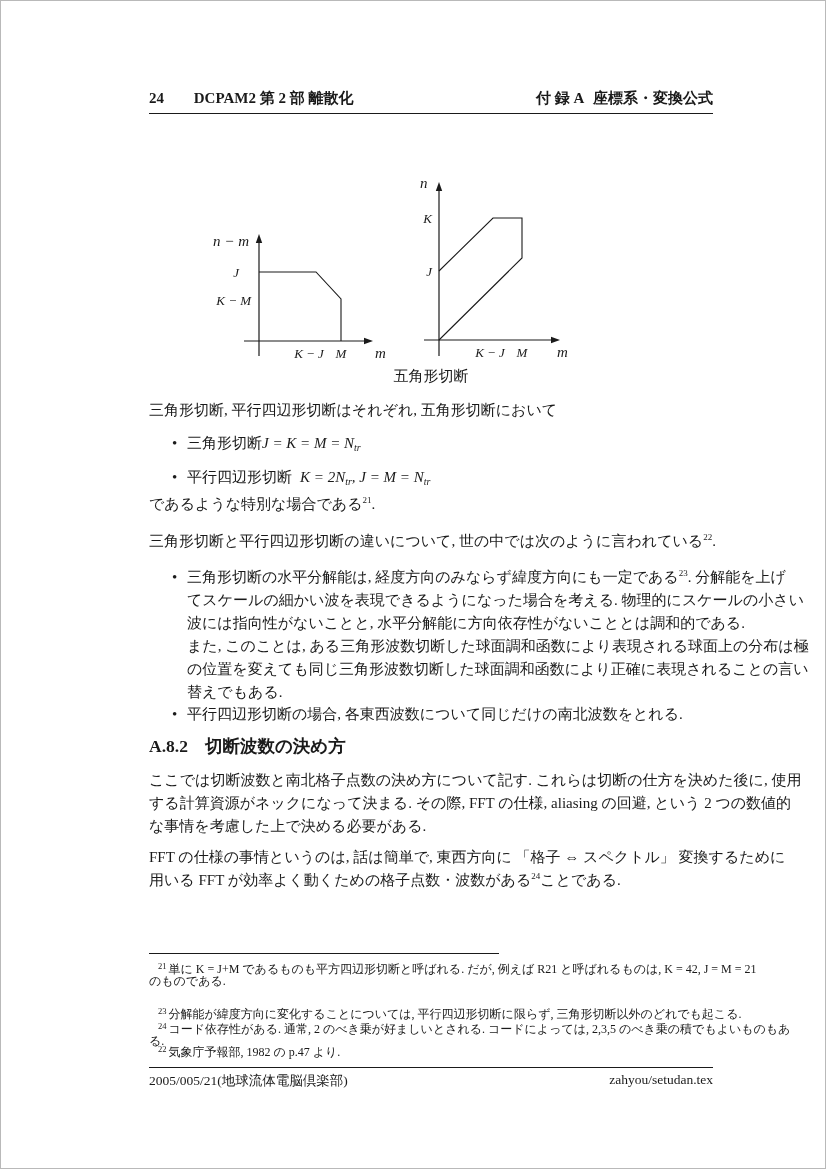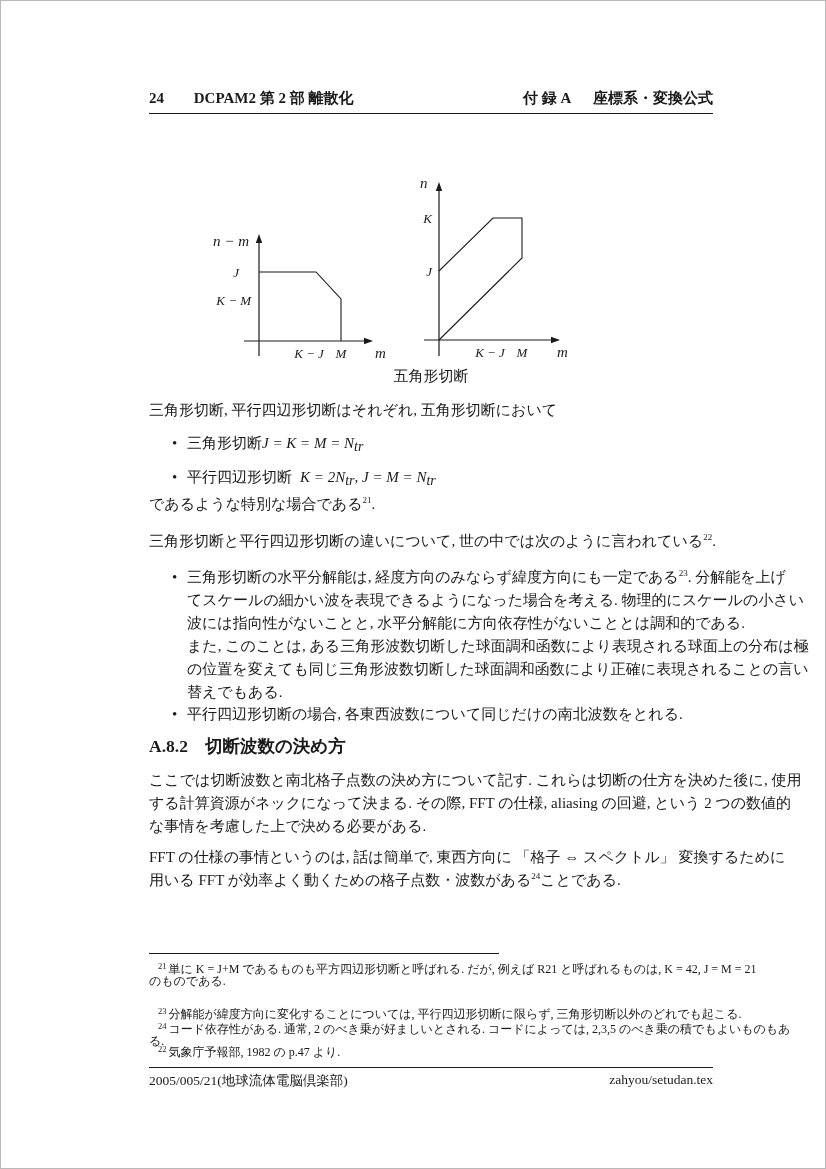--- a/index.html
+++ b/index.html
@@ -6,24 +6,24 @@
   .page{
     position:relative;width:826px;height:1169px;background:#ffffff;
     box-sizing:border-box;border:1px solid #b9b9b9;overflow:hidden;
     font-family:"Liberation Serif","DejaVu Serif",serif;color:#1a1a1a;
   }
   .abs{position:absolute;}
   .txt{font-size:15px;line-height:23px;white-space:nowrap;}
   .b{font-weight:bold;}
   .hdr{top:88px;left:148px;width:564px;display:flex;justify-content:space-between;font-size:15px;gap:36px;}
   .hdr-title{margin-left:26px;}
-  .hdr-appendix-title{margin-left:18px;}
+  .hdr-appendix-title{margin-left:5px;}
   .hdr-rule{top:112px;left:148px;width:564px;border-top:1px solid #1a1a1a;height:0;}
   .math{font-style:italic;}
-  .math-sub{font-style:italic;font-size:14px;vertical-align:-3px;}
+  .math-sub{font-style:italic;font-size:10px;vertical-align:-3px;}
   .fnm{font-size:9px;vertical-align:6px;line-height:0;}
   .mk{display:inline-block;width:15px;}
   .mk::before{content:"\2022";}
   .caption{top:366px;left:148px;width:564px;text-align:center;font-size:15px;}
   .heading{top:733px;left:148px;font-size:17.5px;font-weight:bold;white-space:nowrap;}
   .heading .sp{margin-left:17px;}
   .fn{font-size:12px;line-height:16px;white-space:nowrap;}
   .fn sup{font-size:8.5px;vertical-align:4px;margin-right:2px;}
   .fn-rule{top:952px;left:148px;width:350px;border-top:1px solid #1a1a1a;height:0;}
   .footer-rule{top:1066px;left:148px;width:564px;border-top:1px solid #1a1a1a;height:0;}

